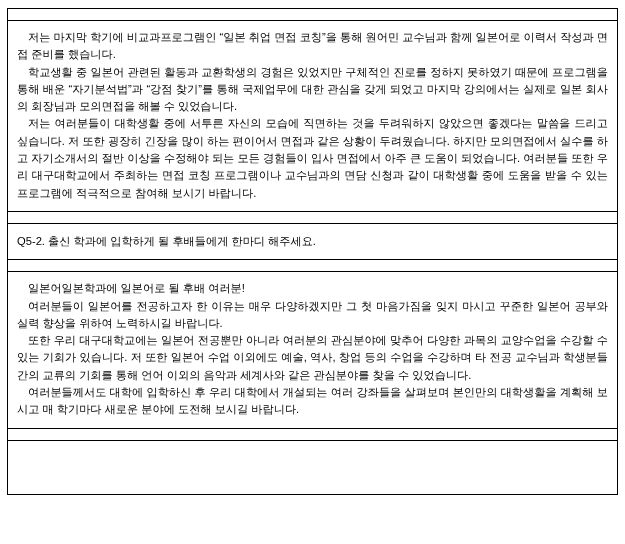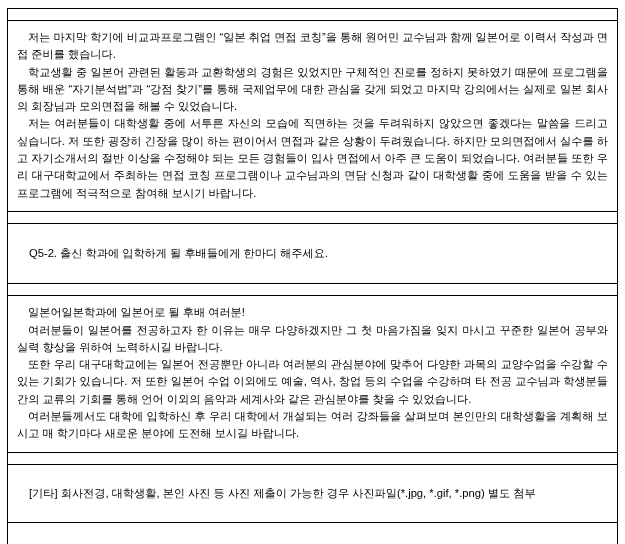--- a/index.html
+++ b/index.html
@@ -43,21 +43,21 @@
     font-size: 11.2px;
     line-height: 17.3px;
     text-align: justify;
     text-justify: inter-character;
     word-break: break-all;
   }
   p.indent {
     text-indent: 11px;
   }
   p.q-label {
-    margin: 12px;
+    margin: 0;
     font-size: 11.2px;
     line-height: 17.3px;
   }
   .answer-cell .cell-inner {
     padding: 8px 9px 9px 9px;
   }
   .q-cell .cell-inner {
     padding: 9px 9px 9px 9px;
   }
   .etc-cell .cell-inner {
@@ -105,26 +105,19 @@
             <p class="para indent">여러분들이 일본어를 전공하고자 한 이유는 매우 다양하겠지만 그 첫 마음가짐을 잊지 마시고 꾸준한 일본어 공부와 실력 향상을 위하여 노력하시길 바랍니다.</p>
             <p class="para indent">또한 우리 대구대학교에는 일본어 전공뿐만 아니라 여러분의 관심분야에 맞추어 다양한 과목의 교양수업을 수강할 수 있는 기회가 있습니다. 저 또한 일본어 수업 이외에도 예술, 역사, 창업 등의 수업을 수강하며 타 전공 교수님과 학생분들 간의 교류의 기회를 통해 언어 이외의 음악과 세계사와 같은 관심분야를 찾을 수 있었습니다.</p>
             <p class="para indent">여러분들께서도 대학에 입학하신 후 우리 대학에서 개설되는 여러 강좌들을 살펴보며 본인만의 대학생활을 계획해 보시고 매 학기마다 새로운 분야에 도전해 보시길 바랍니다.</p>
           </div>
         </td>
       </tr>
       <tr class="spacer-row">
         <td></td>
       </tr>
       <tr>
-        <td class="etc-cell">
-          <div class="cell-inner">
-            <p class="q-label">[기타] 회사전경, 대학생활, 본인 사진 등 사진 제출이 가능한 경우 사진파일(*.jpg, *.gif, *.png) 별도 첨부</p>
-          </div>
-        </td>
-      </tr>
-      <tr>
         <td class="blank-cell">
           <div class="cell-inner"></div>
         </td>
       </tr>
     </tbody>
   </table>
 </div>
 
 </body></html>

